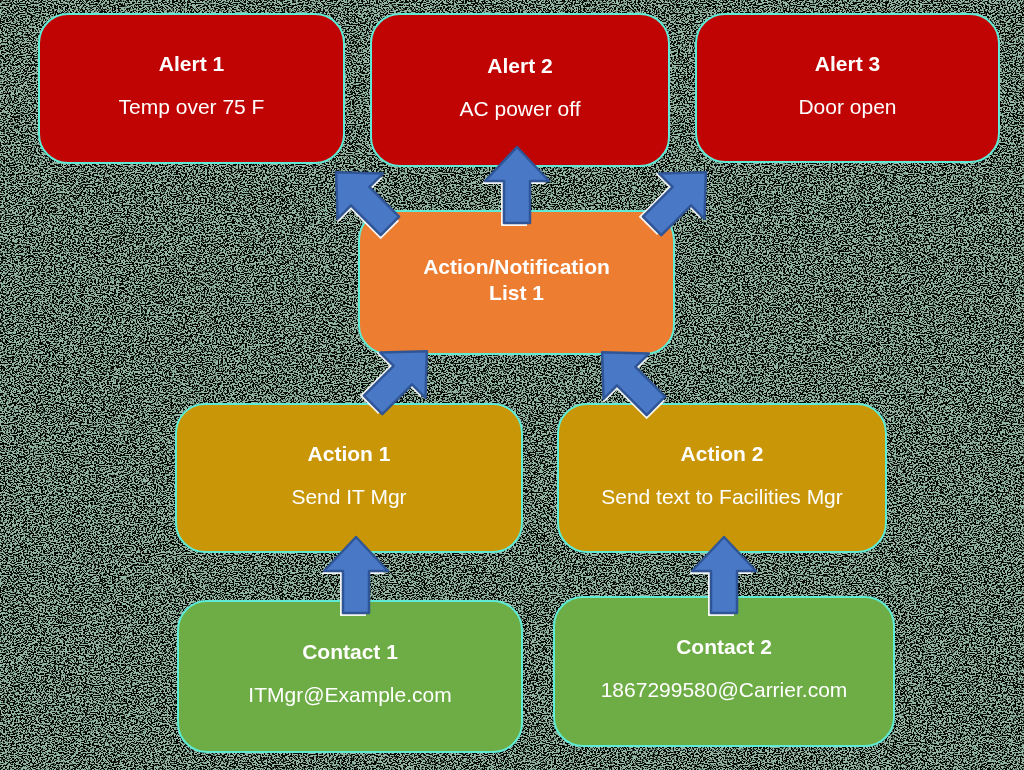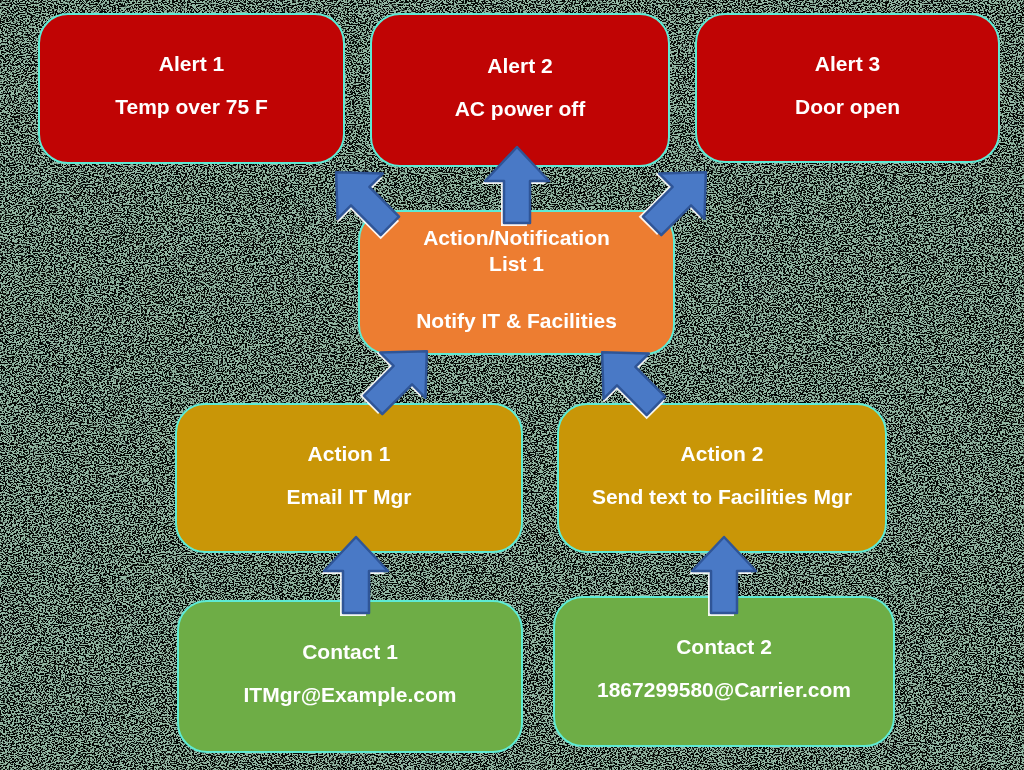--- a/index.html
+++ b/index.html
@@ -27,21 +27,21 @@
     display:flex;
     flex-direction:column;
     align-items:center;
     justify-content:center;
     gap:17px;
     color:#ffffff;
     text-align:center;
     padding:8px 14px 14px 14px;
   }
   .node-title{font-size:21px;font-weight:700;line-height:1.22;}
-  .node-sub{font-size:21px;font-weight:700;line-height:1.22;}
+  .node-sub{font-size:21px;font-weight:400;line-height:1.22;}
 
   .node-alert{background:var(--alert);}
   .node-anl{background:var(--notification);}
   .node-action{background:var(--action);}
   .node-contact{background:var(--contact);}
 
   #alert-1{left:38px;top:13px;width:307px;height:151px;}
   #alert-2{left:370px;top:13px;width:300px;height:154px;}
   #alert-3{left:695px;top:13px;width:305px;height:150px;}
   #anl-1{left:358px;top:210px;width:317px;height:145px;gap:32px;}
@@ -83,26 +83,25 @@
     <div class="node-title">Alert 2</div>
     <div class="node-sub">AC power off</div>
   </div>
   <div class="node node-alert" id="alert-3">
     <div class="node-title">Alert 3</div>
     <div class="node-sub">Door open</div>
   </div>
 
   <div class="node node-anl" id="anl-1">
     <div class="node-title">Action/Notification List 1</div>
-    <div class="node-sub">Notify IT &amp; Facilities</div>
   </div>
 
   <div class="node node-action" id="action-1">
     <div class="node-title">Action 1</div>
-    <div class="node-sub">Email IT Mgr</div>
+    <div class="node-sub">Send IT Mgr</div>
   </div>
   <div class="node node-action" id="action-2">
     <div class="node-title">Action 2</div>
     <div class="node-sub">Send text to Facilities Mgr</div>
   </div>
 
   <div class="node node-contact" id="contact-1">
     <div class="node-title">Contact 1</div>
     <div class="node-sub">ITMgr@Example.com</div>
   </div>

